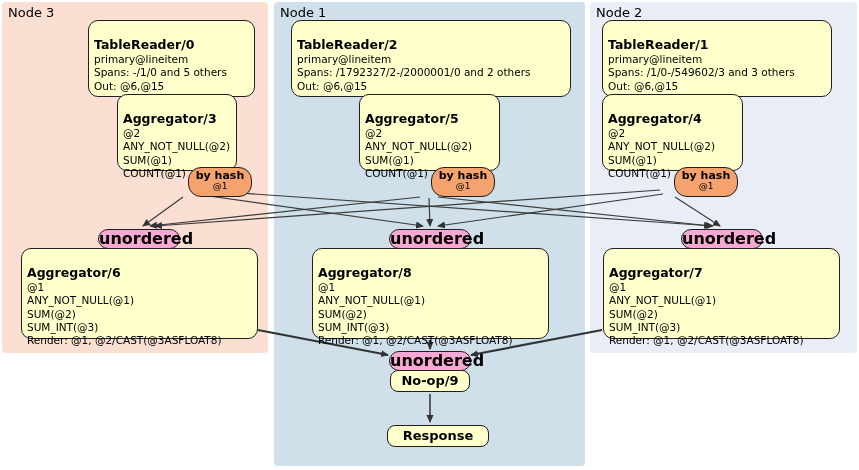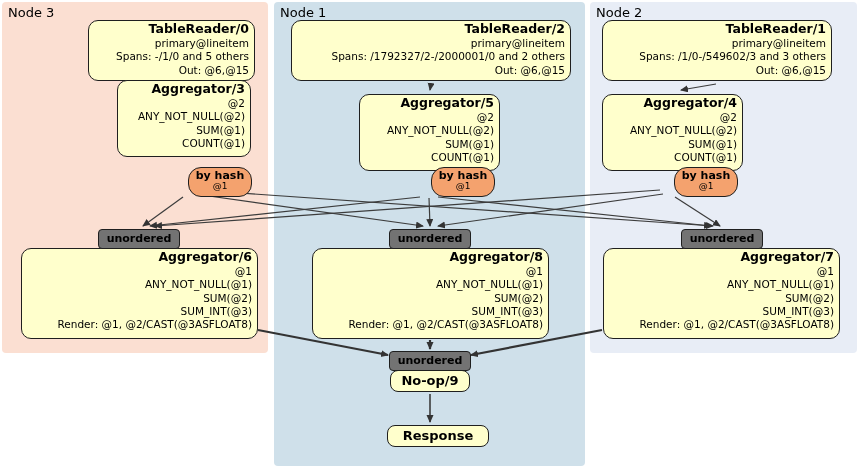--- a/index.html
+++ b/index.html
@@ -12,36 +12,36 @@
     position:absolute; border-radius:4px; z-index:0;
   }
   .region-label {
     position:absolute; top:3px; left:6px;
     font-size:13px; color:#000;
   }
   #edges { position:absolute; left:0; top:0; z-index:1; }
   .pbox {
     position:absolute; z-index:2; box-sizing:border-box;
     background:#ffffcc; border:1.5px solid #1f1f1f; border-radius:10px;
-    text-align:right; padding:0 5px 3px 5px;
+    text-align:left; padding:16px 5px 3px 5px;
   }
   .pbox .title { font-size:12.5px; font-weight:bold; line-height:1.25; white-space:nowrap; }
   .pbox .line  { font-size:10.5px; line-height:1.28; white-space:nowrap; }
   .router {
     position:absolute; z-index:3; box-sizing:border-box;
     background:#f4a26e; border:1.4px solid #1f1f1f; border-radius:13px;
     width:64px; height:30px; text-align:center; padding-top:1px;margin-left:33px;
   }
   .router .rlabel { font-size:11px; font-weight:bold; line-height:1.2; }
   .router .rsub   { font-size:9px; line-height:1.1; }
   .sync {
     position:absolute; z-index:3; box-sizing:border-box;
-    background:#737373; border:1.4px solid #1f1f1f; border-radius:4px;
+    background:#f9a8d4; border:1.4px solid #1f1f1f; border-radius:10px;
     width:82px; height:20px; text-align:center;
-    font-size:11px; font-weight:bold; line-height:17px;
+    font-size:16px; font-weight:bold; line-height:17px;
   }
   .small-box {
     position:absolute; z-index:2; box-sizing:border-box;
     background:#ffffcc; border:1.5px solid #1f1f1f; border-radius:8px;
     text-align:center; font-size:13px; font-weight:bold; padding:2px 10px 3px 10px;
     white-space:nowrap;
   }
 </style>
 </head>
 <body>
@@ -103,21 +103,21 @@
     <div class="line">Spans: /1792327/2-/2000001/0 and 2 others</div>
     <div class="line">Out: @6,@15</div>
   </div>
   <div class="pbox" style="left:602px; top:20px; width:230px;">
     <div class="title">TableReader/1</div>
     <div class="line">primary@lineitem</div>
     <div class="line">Spans: /1/0-/549602/3 and 3 others</div>
     <div class="line">Out: @6,@15</div>
   </div>
 
-  <div class="pbox" style="left:117px; top:80px; width:134px; height:77px;">
+  <div class="pbox" style="left:117px; top:94px; width:120px; height:77px;">
     <div class="title">Aggregator/3</div>
     <div class="line">@2</div>
     <div class="line">ANY_NOT_NULL(@2)</div>
     <div class="line">SUM(@1)</div>
     <div class="line">COUNT(@1)</div>
   </div>
   <div class="pbox" style="left:359px; top:94px; width:141px; height:77px;">
     <div class="title">Aggregator/5</div>
     <div class="line">@2</div>
     <div class="line">ANY_NOT_NULL(@2)</div>

